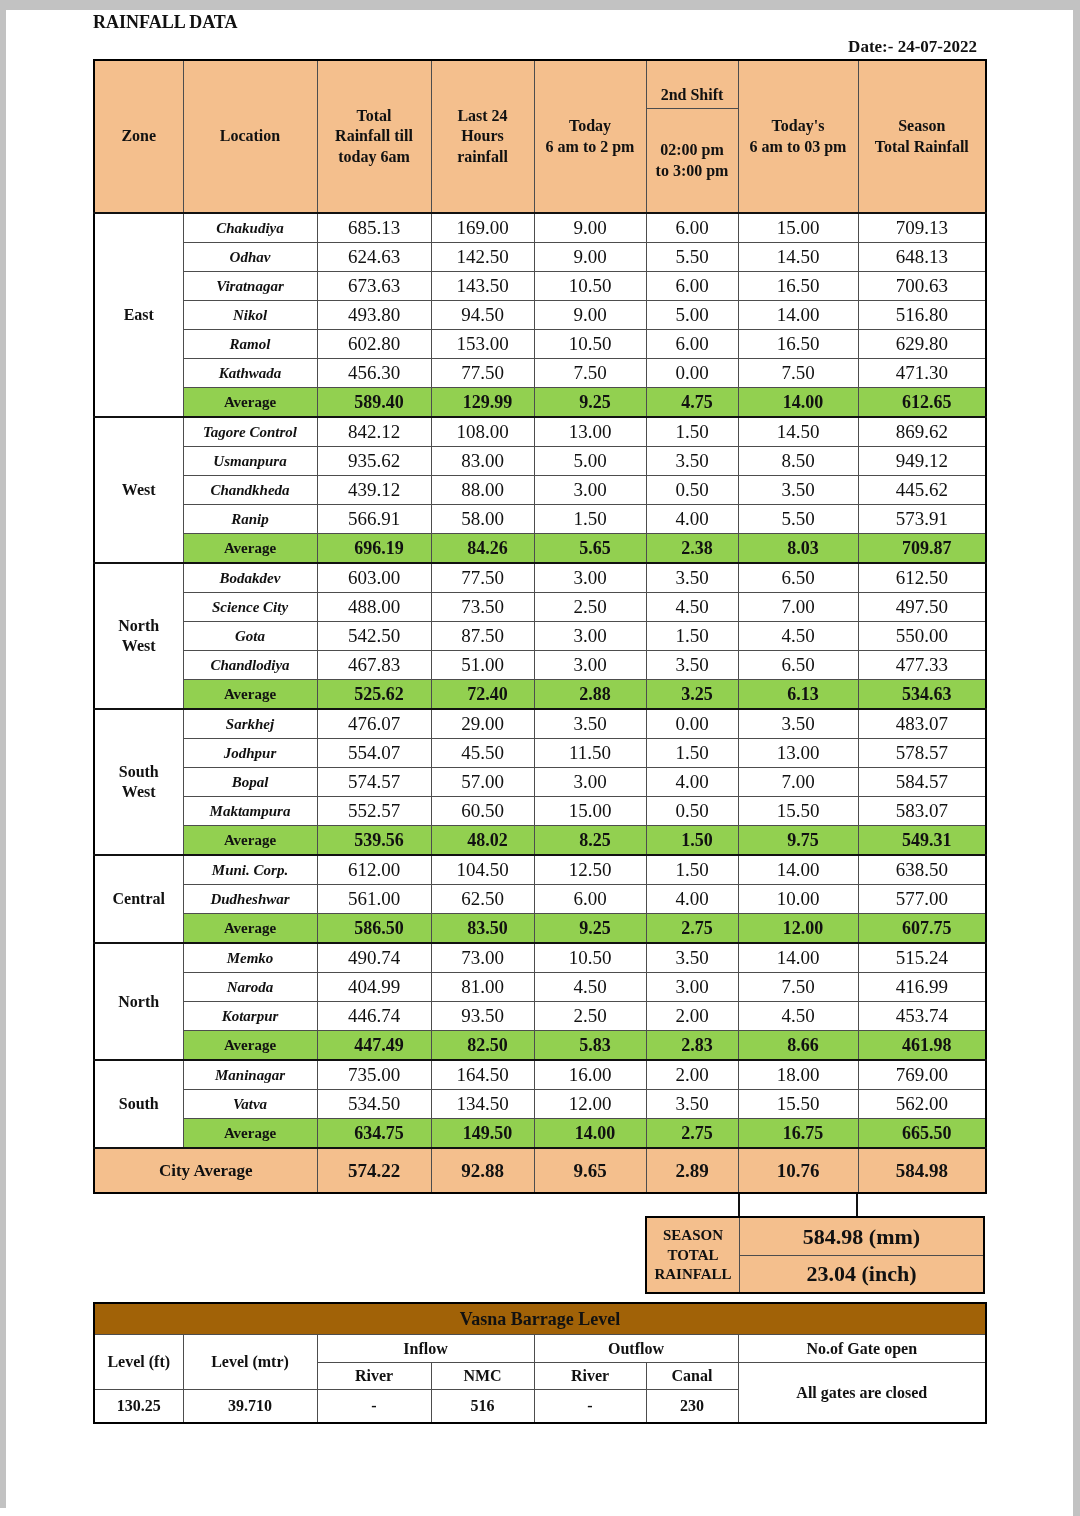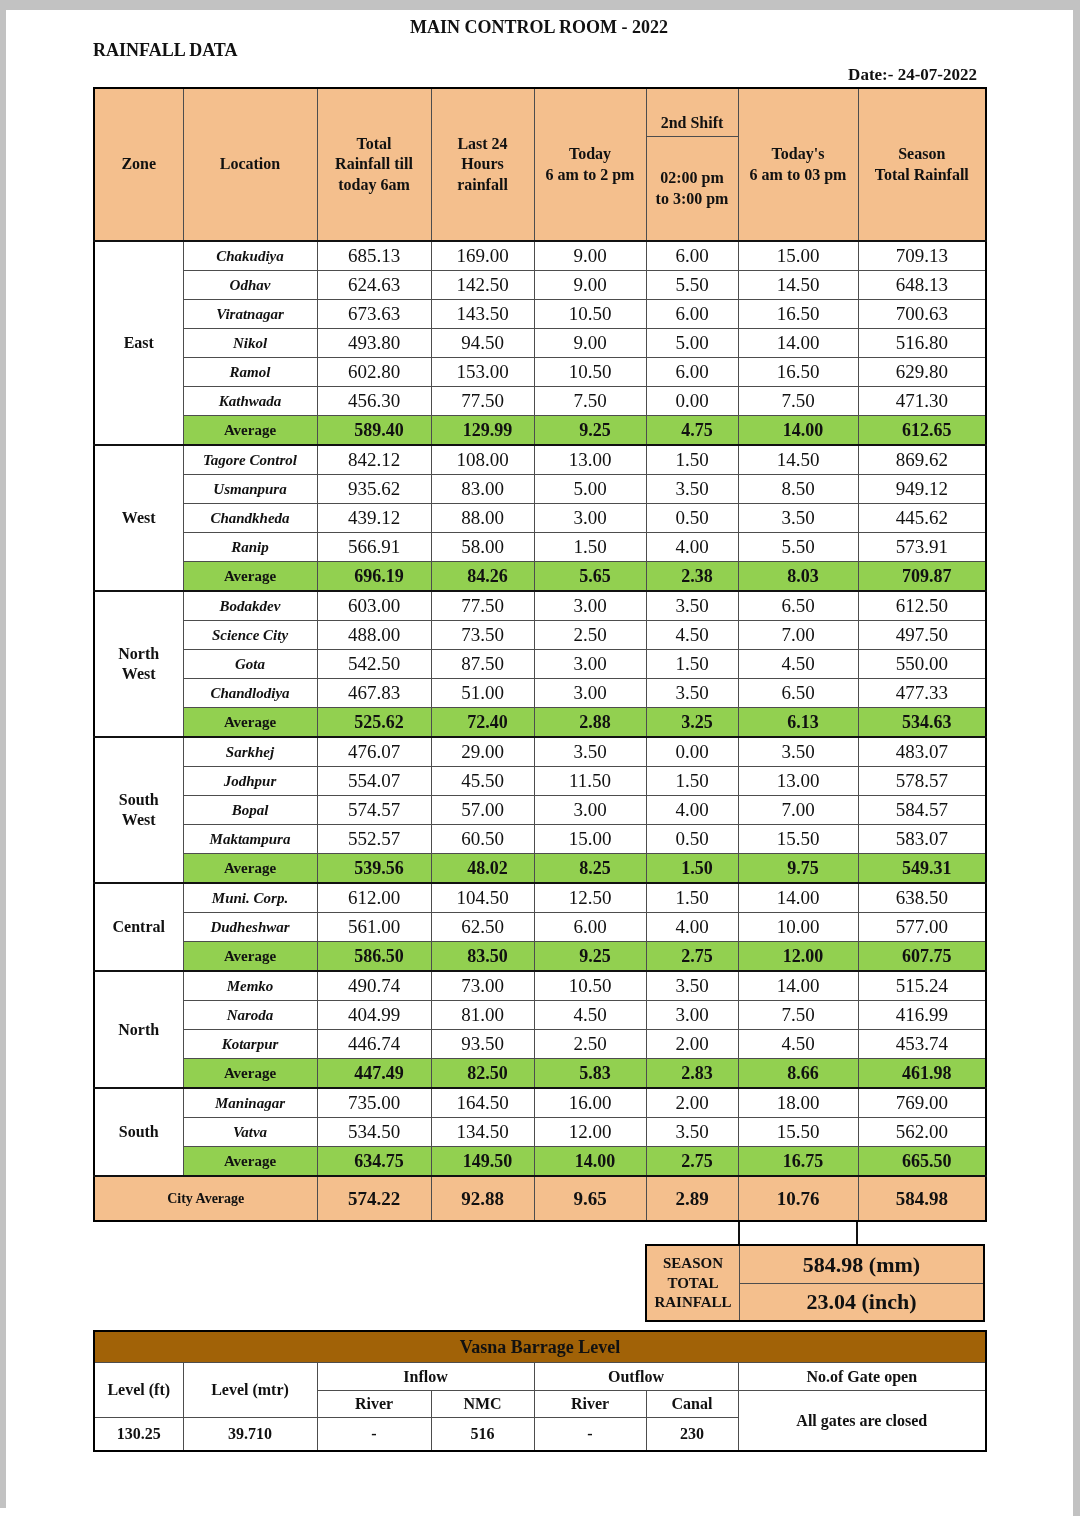--- a/index.html
+++ b/index.html
@@ -39,21 +39,21 @@
 
   .main td{height:28px;}
   .zone-cell{font-weight:bold;font-size:16px;background:#fff;white-space:pre-line;line-height:1.25;}
   .loc-cell{font-weight:bold;font-size:15px;font-style:italic;}
   .num{font-size:19px;}
   .avg-row td{background:#92d050;font-weight:bold;}
   .avg-label{font-size:15px;}
   .avg-row .num{font-size:18px;padding-left:10px;}
   .zone-start td{border-top:2px solid #111;}
   .city-row td{background:#f4bf8d;font-weight:bold;border-top:2px solid #111;height:43px;}
-  .city-label{font-size:14px;}
+  .city-label{font-size:17px;}
 
   .season-wrap{position:relative;height:96px;}
   .conn{position:absolute;top:0;height:22px;width:0;border-left:2px solid #111;}
   .conn-a{left:645px;}
   .conn-b{left:763px;}
   table.season{position:absolute;left:552px;top:22px;width:340px;}
   .season td{background:#f4bf8d;font-weight:bold;}
   .s-label{width:92px;font-size:15px;white-space:pre-line;line-height:1.3;height:74px;}
   .s-val{font-size:22px;height:36px;}
 
@@ -67,21 +67,20 @@
 </style>
 </head>
 <body>
 
 <div class="edge-top"></div>
 <div class="edge-left"></div>
 <div class="edge-right"></div>
 
 <div class="content">
 
-  <div class="subtitle1">MAIN CONTROL ROOM - 2022</div>
   <div class="subtitle2">RAINFALL DATA</div>
   <div class="date-line">Date:- 24-07-2022</div>
 
   <table class="main">
     <colgroup>
       <col style="width:89px">
         <col style="width:134px">
         <col style="width:114px">
         <col style="width:103px">
       <col style="width:112px">

